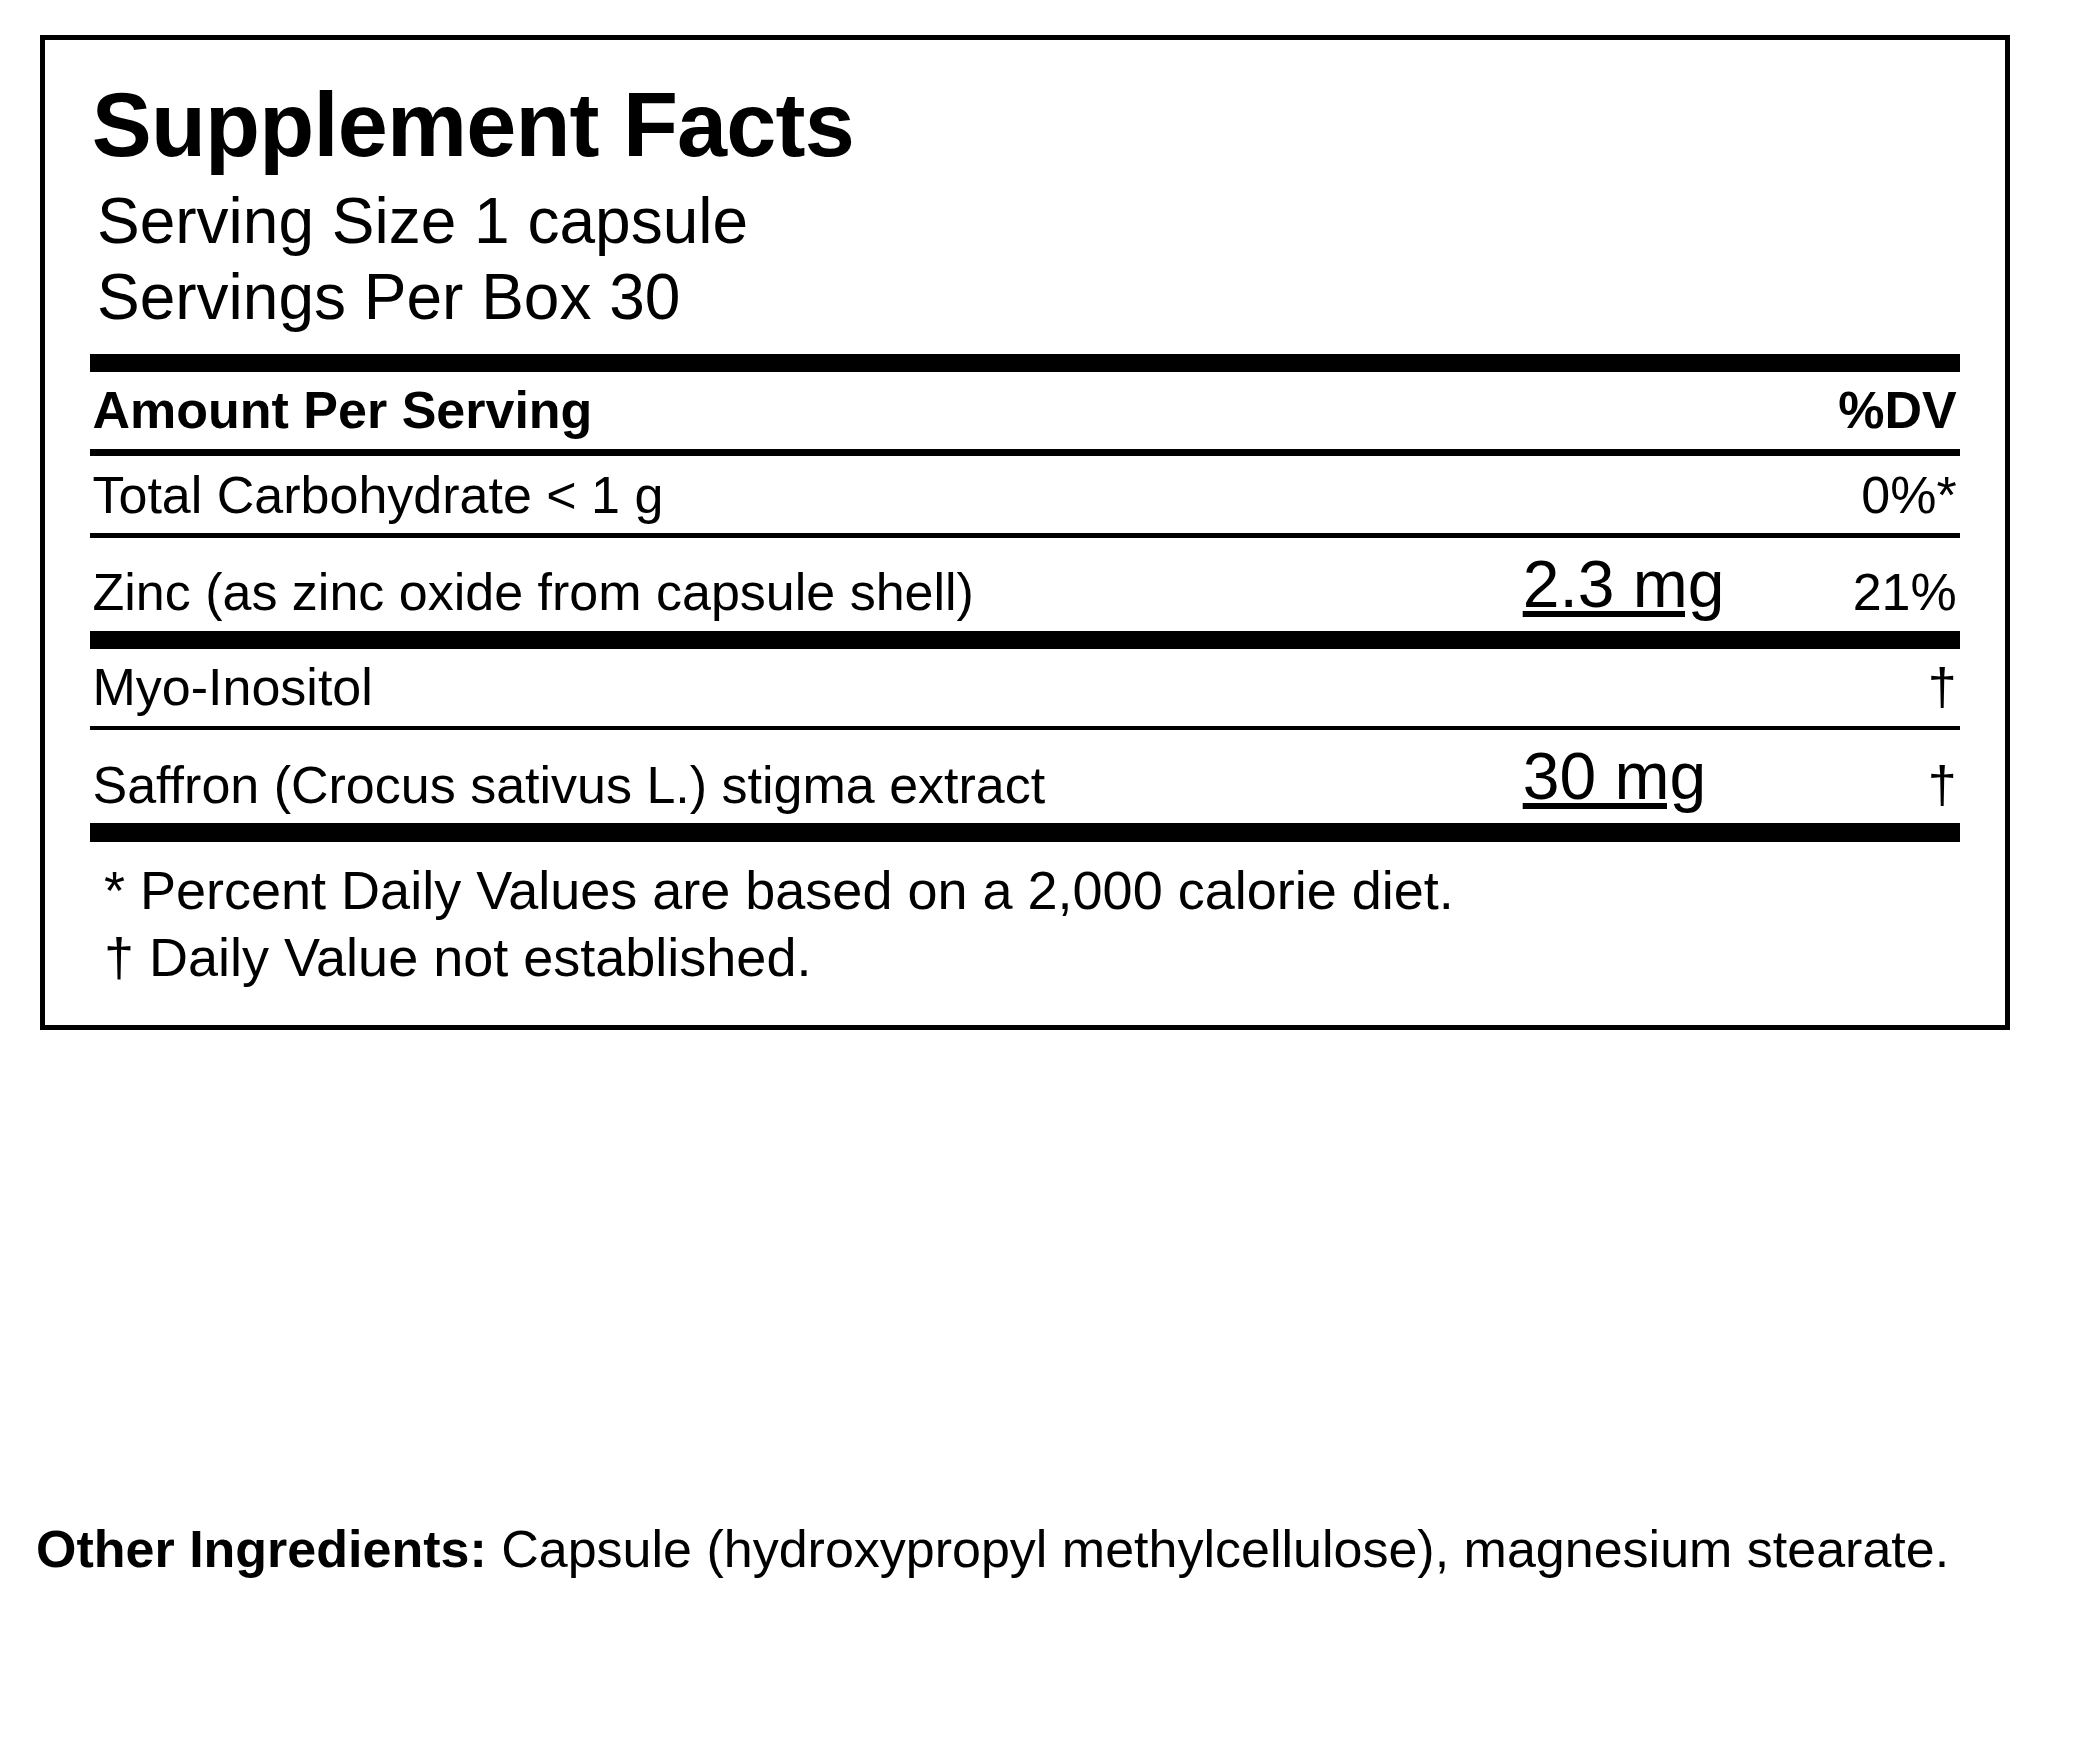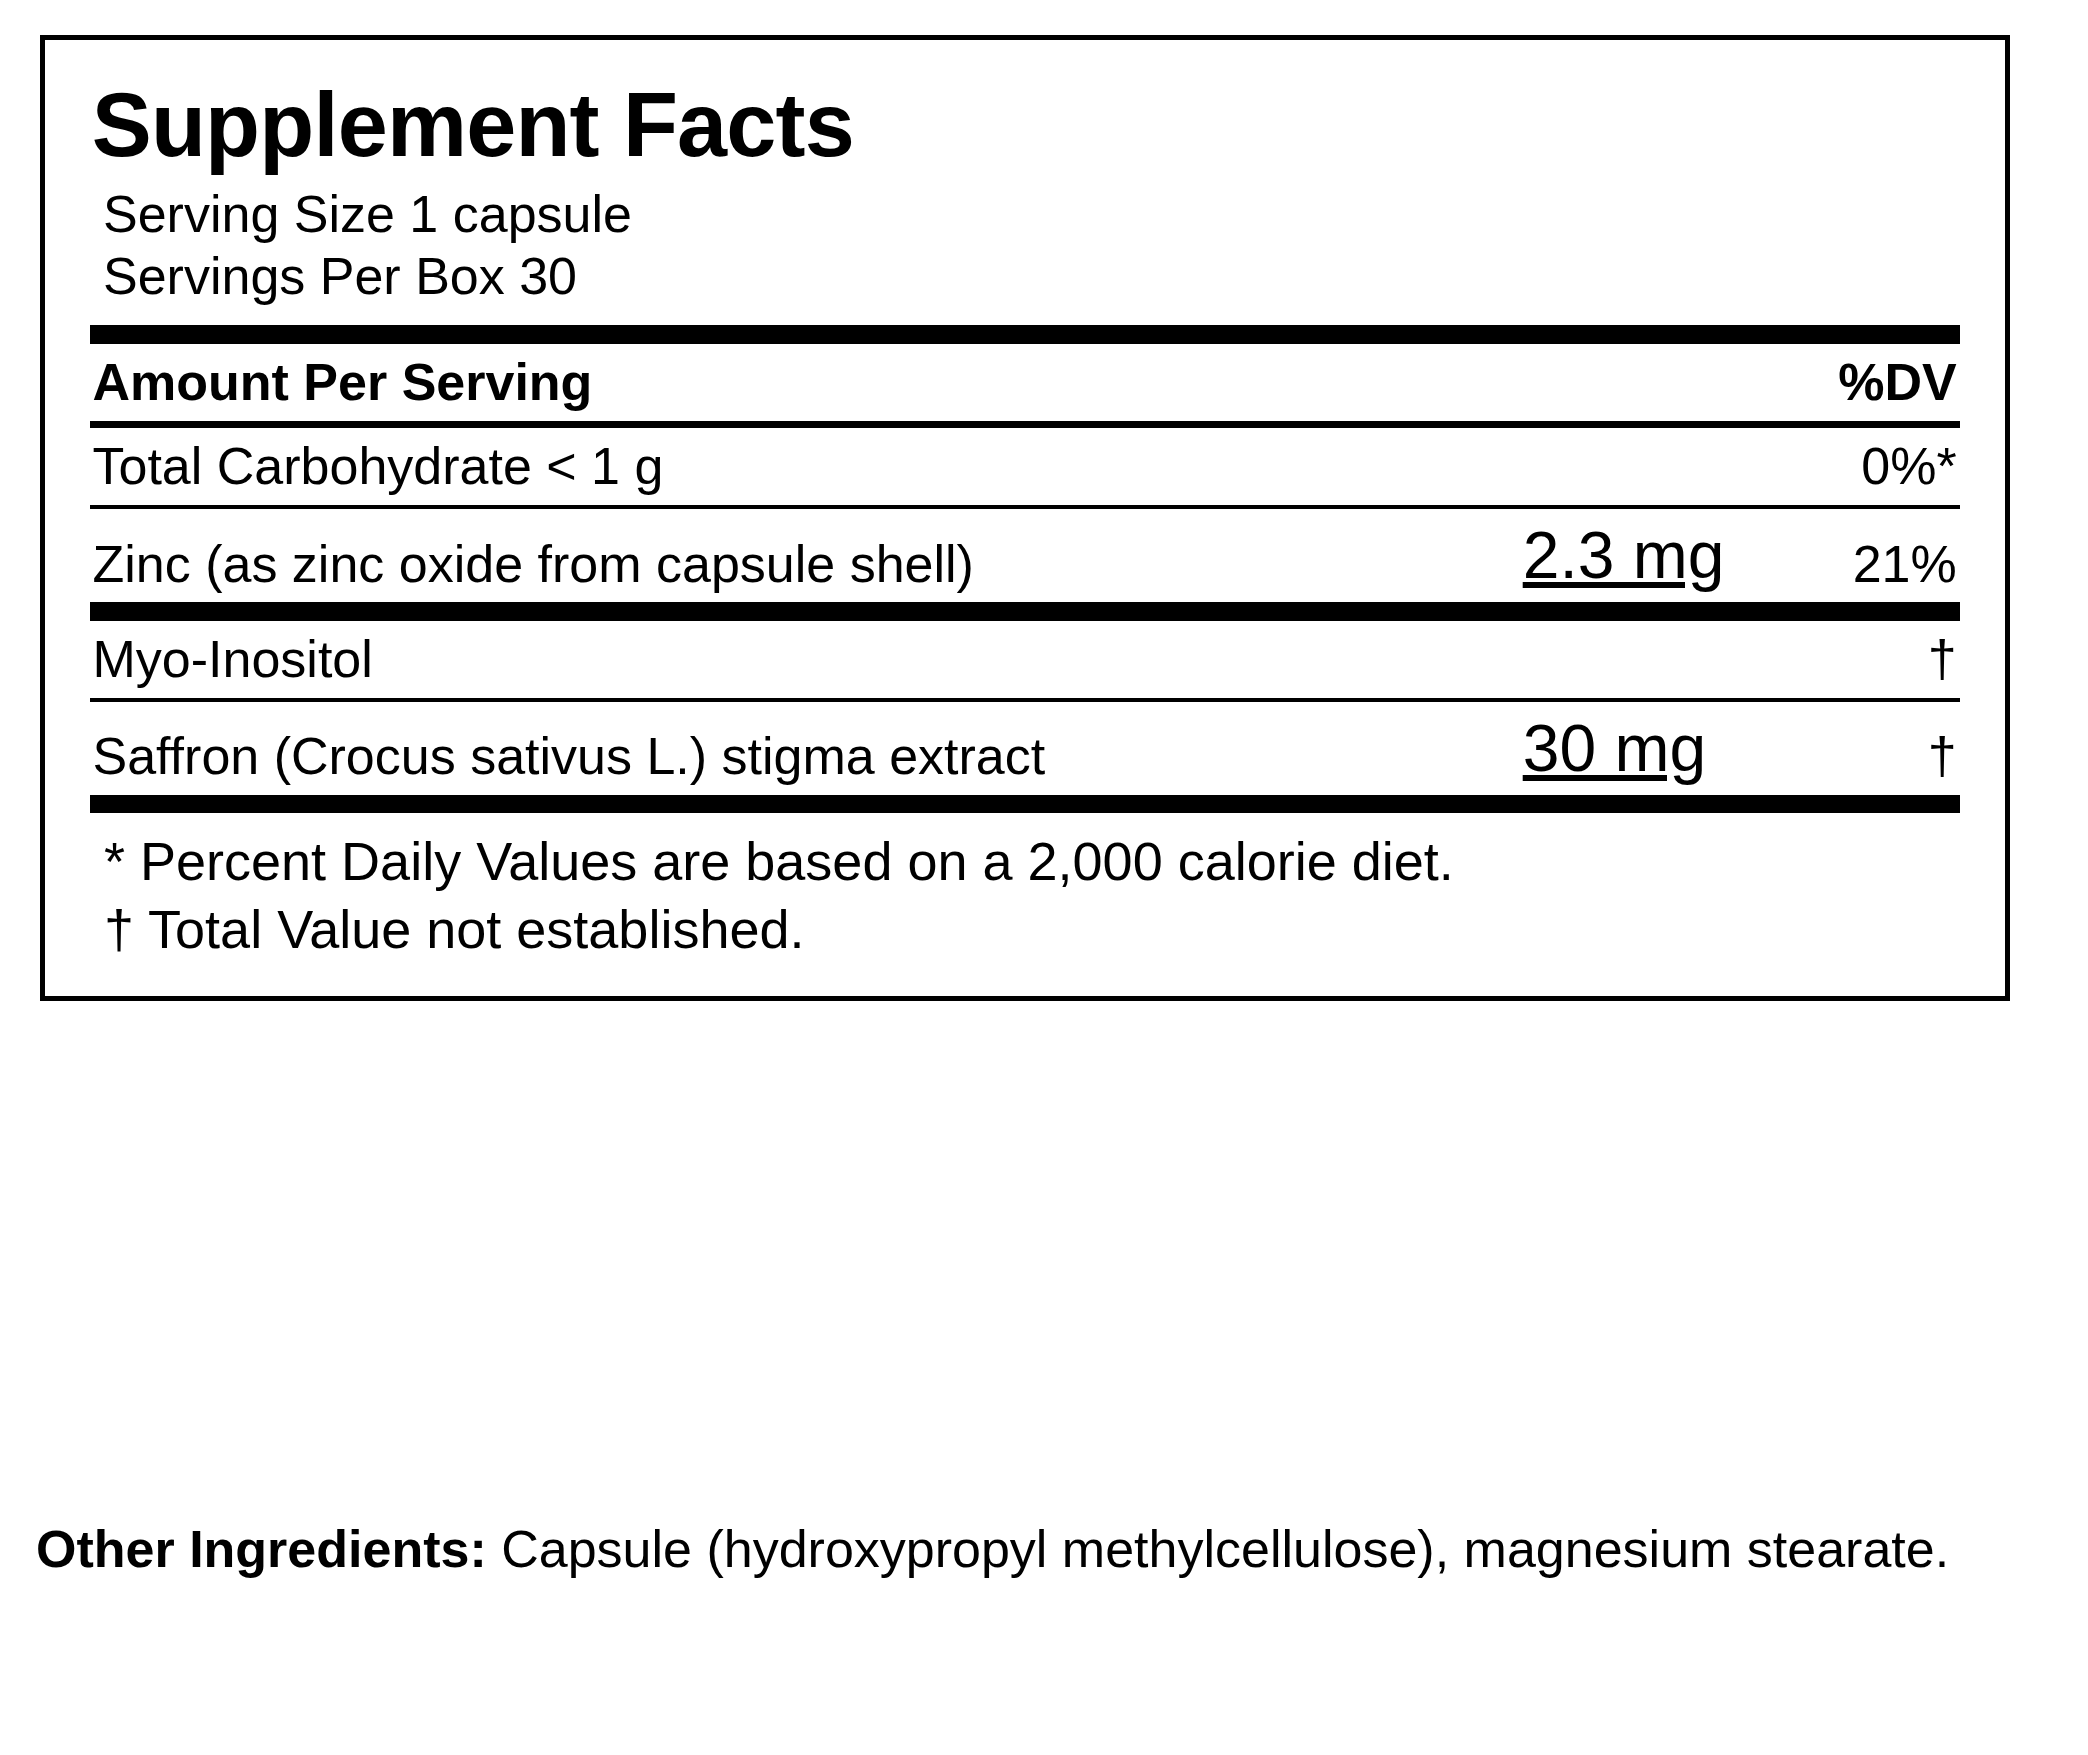--- a/index.html
+++ b/index.html
@@ -37,23 +37,23 @@
 
   .title {
     font-size: 90px;
     font-weight: bold;
     line-height: 1.05;
     letter-spacing: -0.8px;
     margin: 0 0 11.7px 1.7px;
   }
 
   .serving-line {
-    font-size: 52px;
+    font-size: 64px;
     line-height: 1.18;
-    margin-left: 13px;
+    margin-left: 7px;
     white-space: nowrap;
   }
 
   .rule-thick {
     height: 18.4px;
     background: #000;
     margin-top: 18.4px;
   }
   .rule-med {
     height: 7.5px;
@@ -166,21 +166,21 @@
       <div class="name">
         <div>Saffron (Crocus sativus L.) stigma extract</div>
       </div>
       <div class="amount">30 mg</div>
       <div class="dv">†</div>
     </div>
 
     <div class="rule-thick" style="margin-top:0;"></div>
 
     <div class="footnotes">* Percent Daily Values are based on a 2,000 calorie diet.</div>
-    <div class="footnotes" style="margin-top:0;">† Total Value not established.</div>
+    <div class="footnotes" style="margin-top:0;">† Daily Value not established.</div>
 
   </div>
 
   <div class="other">
     <b>Other Ingredients:</b>
     <span>Capsule (hydroxypropyl methylcellulose), magnesium stearate.</span>
   </div>
 
 </div>
 

